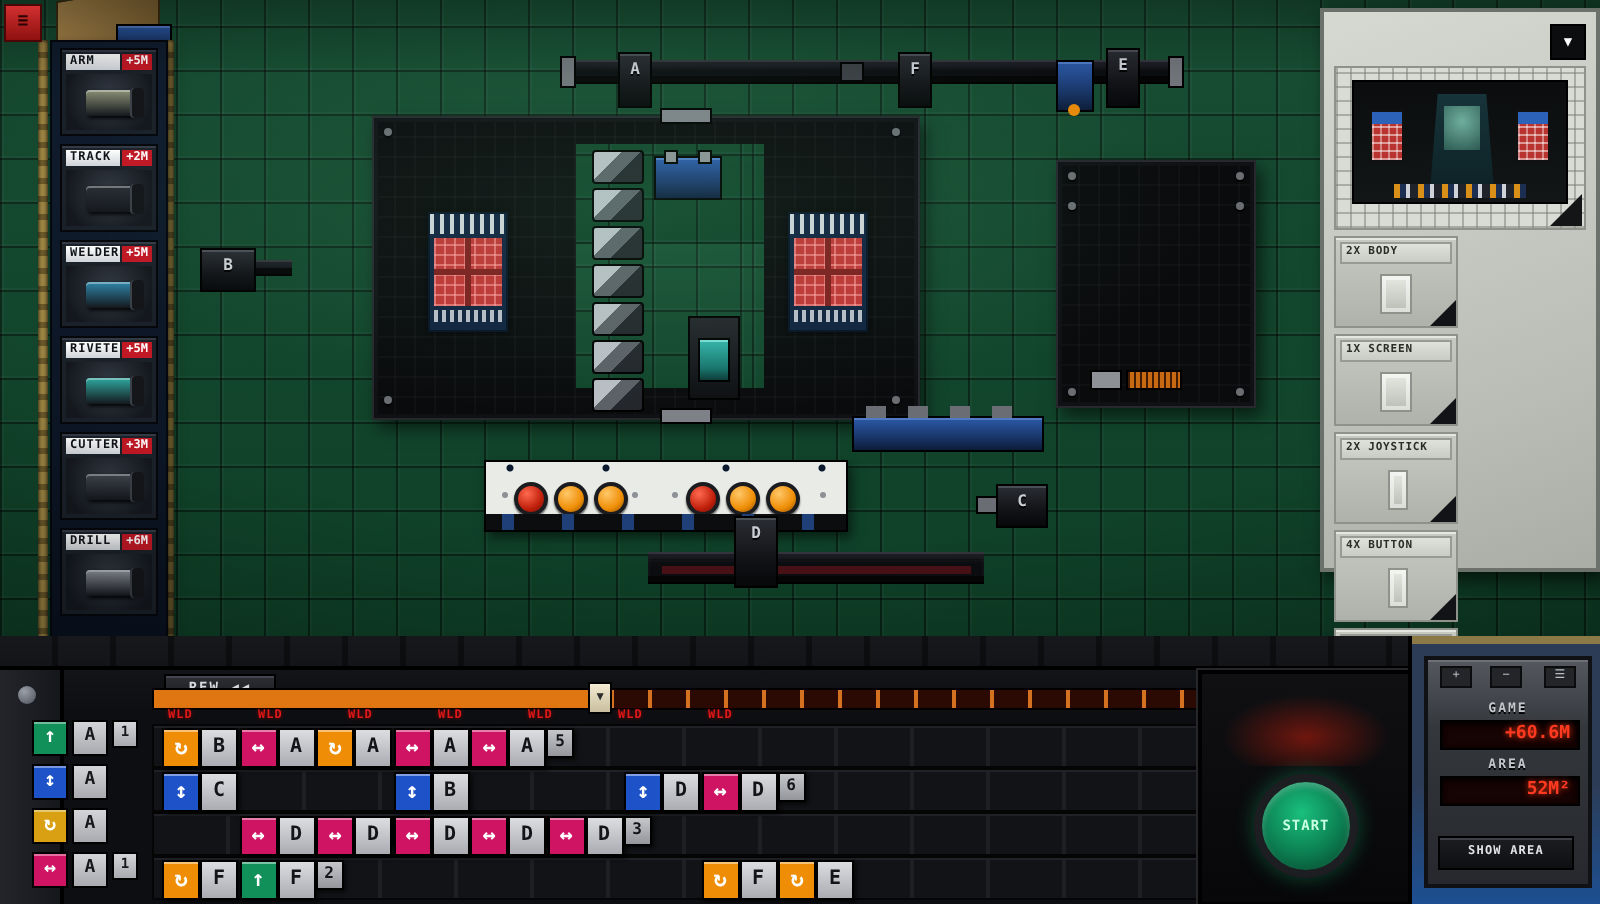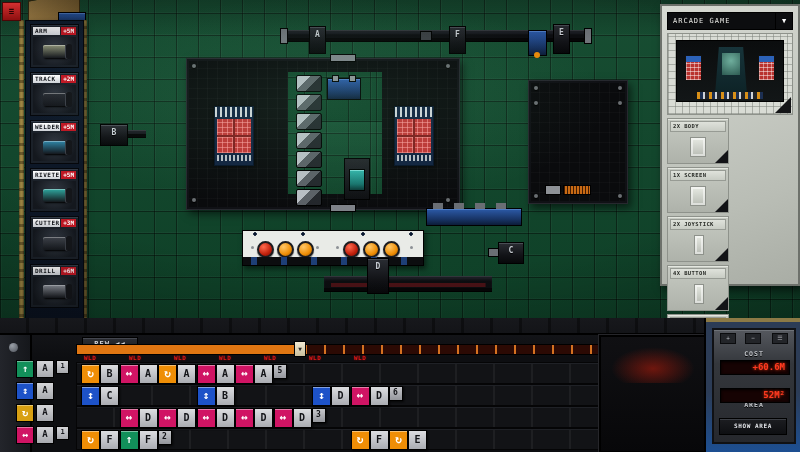--- a/index.html
+++ b/index.html
@@ -293,21 +293,20 @@
           <div class="tool-price">+6M</div>
         </div>
         <div class="tool-body">
           <div class="tool-glyph" style="background: linear-gradient(rgb(146, 151, 160), rgb(21, 24, 29));"></div>
           <div class="tool-tip"></div>
         </div>
       </div>
     </div>
 
   <div id="blueprint" class="abs">
-    <div id="bp-titlebar">ARCADE GAME</div>
     <div id="bp-dd">▼</div>
     <div id="bp-preview">
       <div id="bp-photo">
         <div class="cab"></div>
         <div class="cab-screen"></div>
         <div class="pcard" style="left:8px;"></div>
         <div class="pcard" style="right:8px;"></div>
         <div class="bitsrow"></div>
       </div>
       <div class="fold"></div>
@@ -470,27 +469,28 @@
           </div>
           <div class="chip" style="left: 312px; top: 1px;">
             <div class="chip-icon" style="background: rgb(239, 142, 6);">↻</div>
             <div class="chip-label">E</div>
           </div>
         </div>
       </div>
 
     <div id="start-house">
       <div id="start-glow"></div>
+      <div id="start-button">START</div>
     </div>
 
     <div id="pod-back"></div>
     <div id="pod">
       <div class="pod-ico" style="left:6px;">+</div>
       <div class="pod-ico" style="left:31px;">−</div>
       <div class="pod-ico" style="left:58px;">☰</div>
-      <div class="pod-label" style="top:20px;">COST</div>
+      <div class="pod-label" style="top:20px;">GAME</div>
       <div class="led" style="top:30px;">+60.6M</div>
-      <div class="pod-label" style="top:48px;margin-top:23px;">AREA</div>
+      <div class="pod-label" style="top:48px;">AREA</div>
       <div class="led" style="top:58px;">52M²</div>
       <div id="show-area">SHOW AREA</div>
     </div>
   </div>
 </div>
 
 </body></html>

